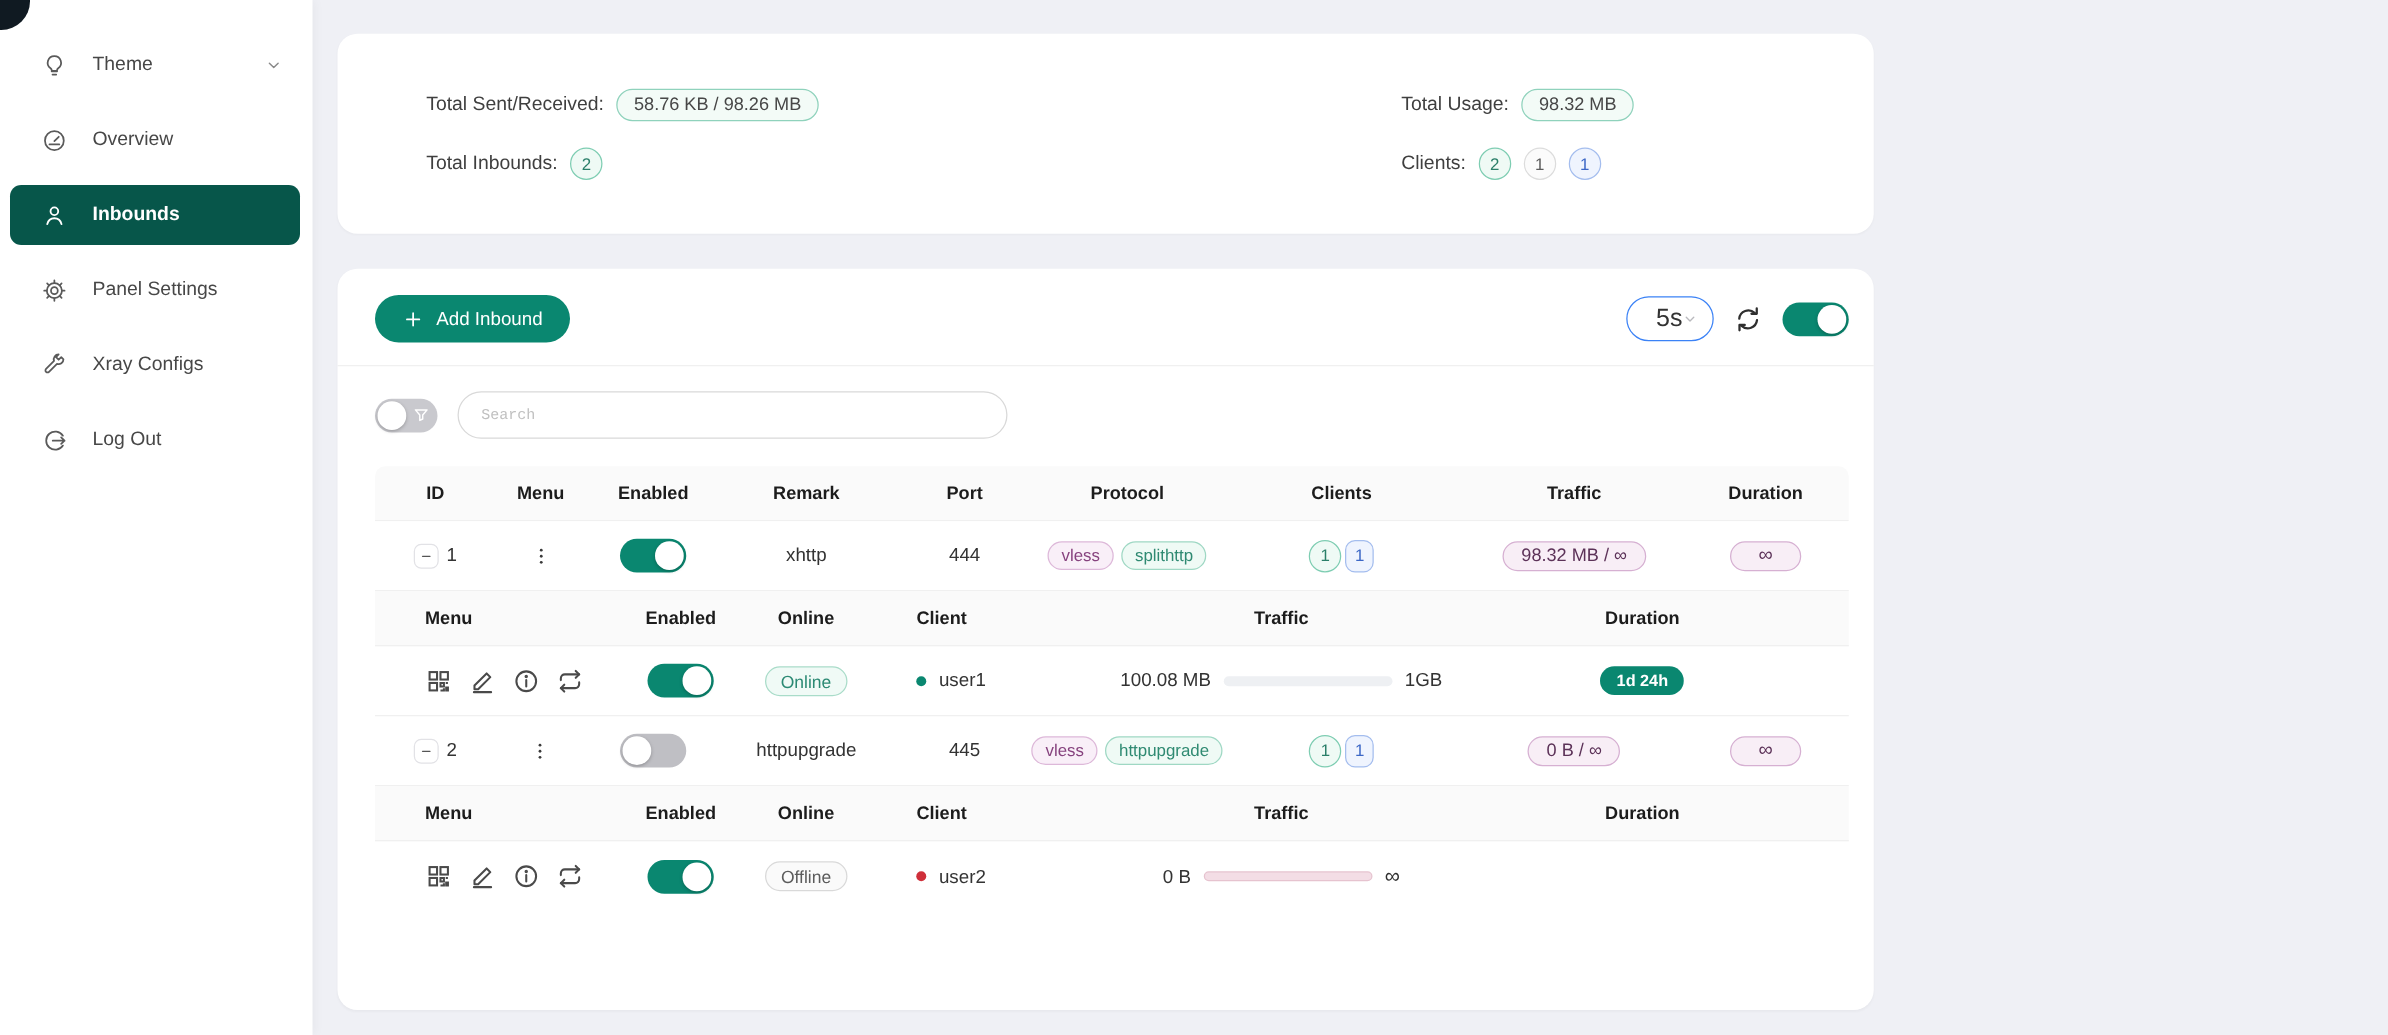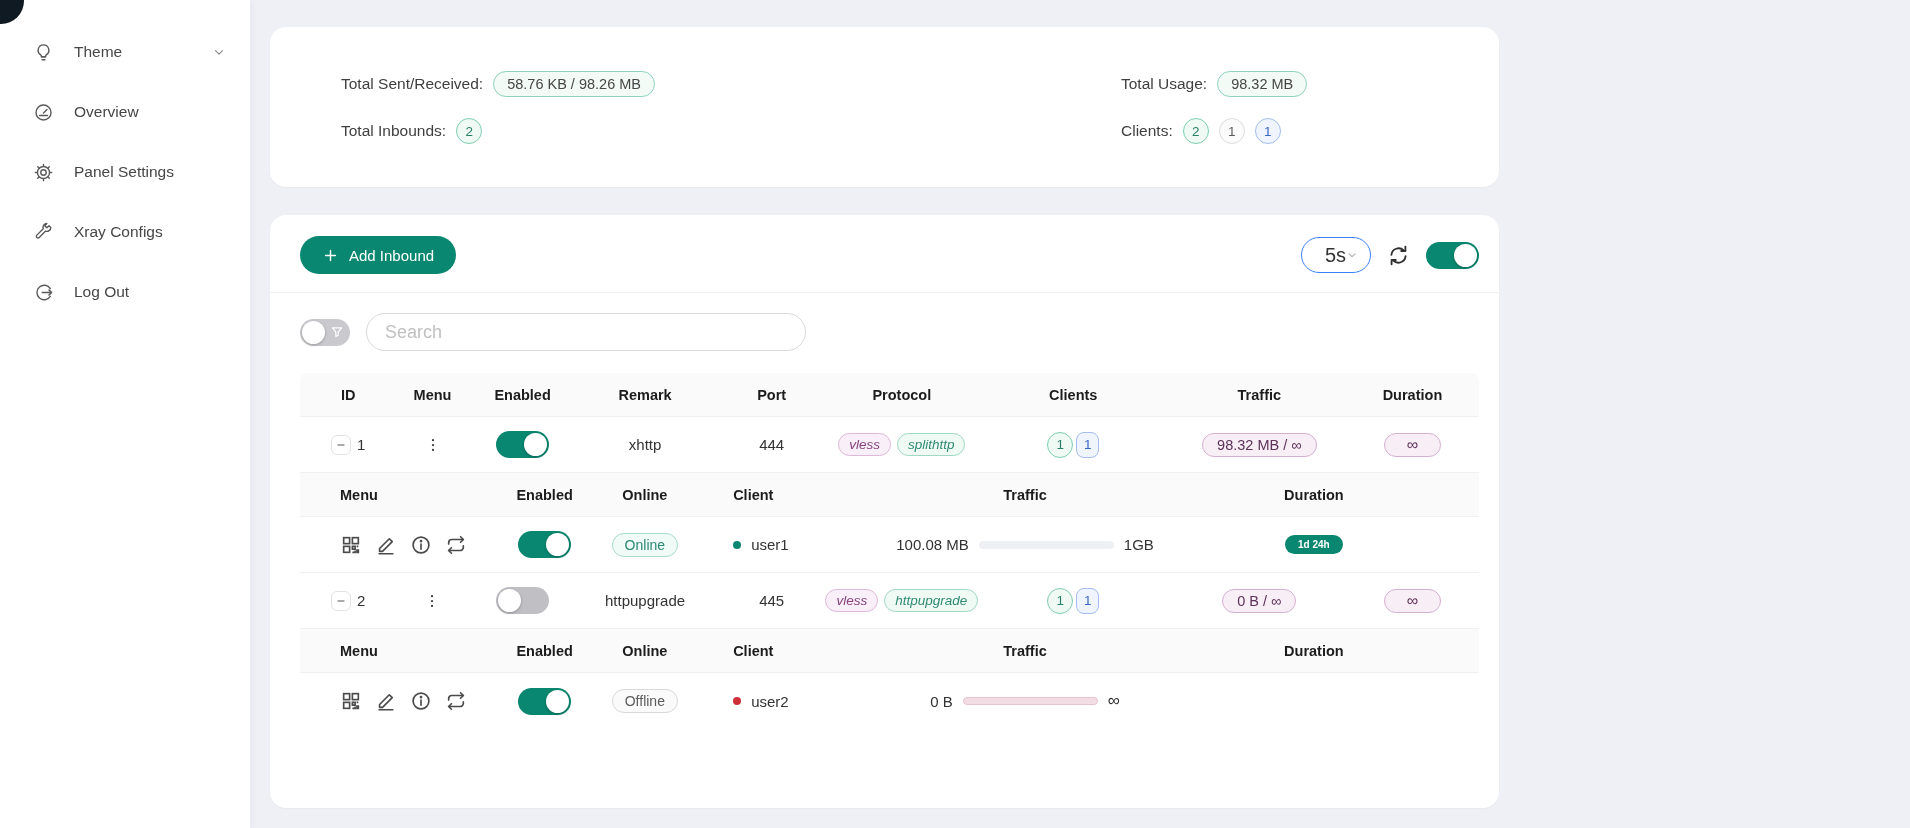--- a/index.html
+++ b/index.html
@@ -47,56 +47,56 @@
   .switch { position:relative; width:53px; height:27px; border-radius:14px; cursor:pointer; flex:0 0 auto; }
   .switch .knob { position:absolute; top:2px; width:23px; height:23px; border-radius:50%; background:#fff; box-shadow:0 1px 3px rgba(0,0,0,.25); }
   .switch.on { background:#0a8770; } .switch.on .knob { right:2px; }
   .switch.off { background:#bfbfc4; } .switch.off .knob { left:2px; }
 
   
   .search-row { display:flex; align-items:center; gap:16px; padding:20px 20px 0 30px; }
   .filter-switch { position:relative; width:50px; height:27px; border-radius:14px; background:#c9c9ce; cursor:pointer; }
   .filter-switch .knob { position:absolute; top:2px; left:2px; width:23px; height:23px; border-radius:50%; background:#fff; box-shadow:0 1px 3px rgba(0,0,0,.25); }
   .filter-switch .f-icon { position:absolute; right:6px; top:6px; color:#ffffff; display:flex; }
-  .search-input { width:440px; height:38px; border:1px solid #d9d9d9; border-radius:19px; padding:0 18px; font-size:18px; color:#333; font-family:Liberation Sans, sans-serif; outline:none; }
+  .search-input { width:440px; height:38px; border:1px solid #d9d9d9; border-radius:19px; padding:0 18px; font-size:12px; color:#333; font-family:Liberation Mono, monospace; outline:none; }
   .search-input::placeholder { color:#c0c0c0; }
 
   
   .tbl { margin:22px 20px 0 30px; font-size:15px; color:#333; }
   .trow { display:flex; align-items:center; border-bottom:1px solid #f0f0f0; }
   .th { font-weight:700; color:#1c1c1c; font-size:14.5px; }
   .hdr { background:#fafafa; height:44px; border-radius:8px 8px 0 0; }
   .sub-hdr { background:#fafafa; height:44px; }
   .inb-row { height:56px; cursor:pointer; }
   .cli-row { height:56px; }
   .cell { display:flex; align-items:center; justify-content:center; gap:6px; }
   .c-id{width:8.2%} .c-menu{width:6.1%} .c-enabled{width:9.2%} .c-remark{width:11.6%} .c-port{width:9.9%} .c-proto{width:12.2%} .c-clients{width:16.9%} .c-traffic{width:14.7%} .c-dur{width:11.3%}
   .n-menu{width:15.5%; justify-content:flex-start; padding-left:40px; gap:13px;}
   .n-enabled{width:10.5%} .n-online{width:6.5%}
   .n-client{width:13%; justify-content:flex-start; padding-left:50px; gap:10px;}
   .n-traffic{width:32%; gap:10px;} .n-dur{width:17%}
 
   .collapse-btn { width:20px; height:20px; border:1px solid #e2e2e6; border-radius:6px; background:#fff; color:#555; display:inline-flex; align-items:center; justify-content:center; cursor:pointer; }
   .dots { display:inline-flex; cursor:pointer; color:#3a3a3a; }
-  .tag { border-radius:999px; padding:3px 10px; font-size:13.5px; border:1px solid; white-space:nowrap;font-style:italic; }
+  .tag { border-radius:999px; padding:3px 10px; font-size:13.5px; border:1px solid; white-space:nowrap; }
   .tag.pink  { background:#f9eff8; border-color:#ddb8d9; color:#86427e; }
   .tag.green { background:#effaf5; border-color:#9fd8c4; color:#2f8a72; }
   .pill-magenta { border:1px solid #d6b0d2; background:#f8eef6; color:#5c3258; border-radius:999px; padding:3px 14px; font-size:14.5px; white-space:nowrap; }
   .pill-magenta.inf { padding:2px 22px; font-size:16px; }
   .status-badge { border-radius:999px; padding:3px 12px; font-size:14px; border:1px solid; }
   .status-badge.online  { background:#f0faf6; border-color:#a9dcc9; color:#2c8a74; }
   .status-badge.offline { background:#fafafa; border-color:#d9d9d9; color:#5c5c5c; }
   .dot { width:8px; height:8px; border-radius:50%; display:inline-block; }
   .dot.green { background:#0a8770; } .dot.red { background:#cf2f3a; }
   .act-icon { color:#4a4a4a; cursor:pointer; display:flex; }
   .progress { width:135px; height:8px; border-radius:4px; background:#eef0f3; overflow:hidden; position:relative; flex:0 0 135px; }
   .progress .fill { height:8px; border-radius:4px; background:#0a8770; }
   .progress.exceeded { background:#f3dde5; border:1px solid #e6c3cf; }
   .progress.exceeded .fill { background:transparent; }
-  .dur-badge { border-radius:999px; padding:4px 13px; font-size:10px; font-weight:700; color:#fff; }
+  .dur-badge { border-radius:999px; padding:4px 13px; font-size:13px; font-weight:700; color:#fff; }
   .dur-badge.green { background:#0a8770; } .dur-badge.red { background:#dc4446; font-weight:400; font-size:14px; }
   .inf-sym { font-size:17px; color:#2f2f2f; }
 </style>
 </head>
 <body>
 
 <div class="app">
 
   <aside class="sidebar">
     <div class="corner-circle"></div>
@@ -120,20 +120,29 @@
         <span class="s-icon">
           <svg class="ic" width="21" height="21" viewBox="0 0 24 24" fill="none" stroke="currentColor" stroke-width="1.6" stroke-linecap="round">
               <circle cx="12" cy="12" r="8.6"></circle>
               <path d="M12 12.5l4-4"></path>
               <path d="M7.5 15.5h9"></path>
             </svg>
         </span>
         <span class="s-label">Overview</span>
       </div>
 
+      <div class="side-item selected">
+        <span class="s-icon">
+          <svg class="ic" width="21" height="21" viewBox="0 0 24 24" fill="none" stroke="currentColor" stroke-width="1.7" stroke-linecap="round">
+              <circle cx="12" cy="8" r="3.5"></circle>
+              <path d="M5.5 19.8c.8-3.5 3.4-5.4 6.5-5.4s5.7 1.9 6.5 5.4"></path>
+            </svg>
+        </span>
+        <span class="s-label">Inbounds</span>
+      </div>
 
       <div class="side-item">
         <span class="s-icon">
           <svg class="ic" width="21" height="21" viewBox="0 0 24 24" fill="none" stroke="currentColor" stroke-width="1.6" stroke-linecap="round">
               <circle cx="12" cy="12" r="3.1"></circle>
               <circle cx="12" cy="12" r="6.9"></circle>
               <path d="M12 2.7v2.3M12 19v2.3M2.7 12H5M19 12h2.3M5.4 5.4l1.7 1.7M16.9 16.9l1.7 1.7M18.6 5.4l-1.7 1.7M7.1 16.9l-1.7 1.7"></path>
             </svg>
         </span>
         <span class="s-label">Panel Settings</span>

